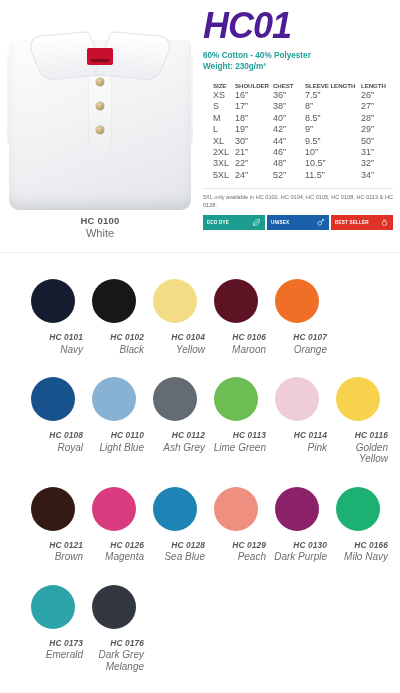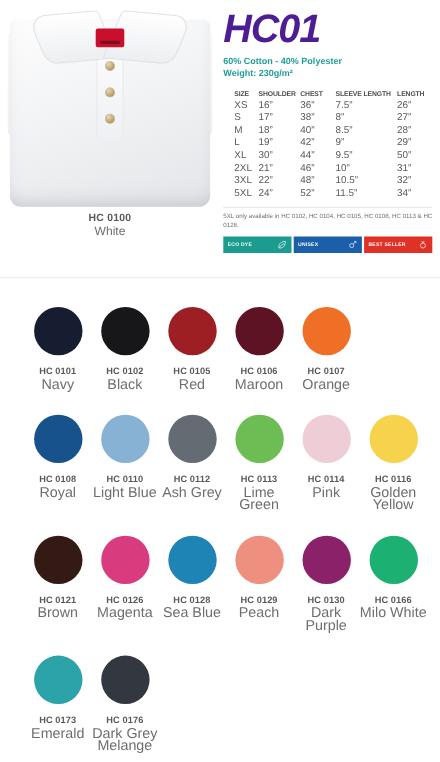--- a/index.html
+++ b/index.html
@@ -23,21 +23,21 @@
     height: 253px;
     box-sizing: border-box;
     border-bottom: 1px solid #ececec;
   }
 
   
   .product-col {
     width: 200px;
     flex: 0 0 200px;
     position: relative;
-    padding-top: 0;
+    padding-top: 22px;
     box-sizing: border-box;
   }
   .polo-wrap {
     position: relative;
     width: 186px;
     height: 190px;
     margin: 0 auto;
   }
   
   .polo-body {
@@ -237,37 +237,38 @@
     padding: 26px 0 0 0;
   }
   .swatch-row {
     display: flex;
     padding-left: 22px;
     margin-bottom: 22px;
   }
   .swatch-cell {
     width: 61px;
     flex: 0 0 61px;
-    text-align: center;
+    text-align: right;
+    font-style: italic;
   }
   .swatch-dot {
     width: 44px;
     height: 44px;
     border-radius: 50%;
     margin: 0 auto 9px auto;
   }
   .swatch-code {
     font-size: 8.4px;
     font-weight: bold;
     color: #58595b;
     line-height: 11.5px;
     letter-spacing: .1px;
   }
   .swatch-name {
-    font-size: 13px;
+    font-size: 10px;
     color: #6d6e71;
     line-height: 11.5px;
   }
 </style>
 </head>
 <body>
 
 <div class="top-section">
 
   <div class="product-col">
@@ -411,23 +412,23 @@
         <div class="swatch-dot" style="background: rgb(22, 29, 49);"></div>
         <div class="swatch-code">HC 0101</div>
         <div class="swatch-name">Navy</div>
       </div>
       <div class="swatch-cell">
         <div class="swatch-dot" style="background: rgb(23, 23, 26);"></div>
         <div class="swatch-code">HC 0102</div>
         <div class="swatch-name">Black</div>
       </div>
       <div class="swatch-cell">
-        <div class="swatch-dot" style="background: rgb(157, 31, 36);"></div>
-        <div class="swatch-code">HC 0105</div>
-        <div class="swatch-name">Red</div>
+        <div class="swatch-dot" style="background: rgb(242, 221, 134);"></div>
+        <div class="swatch-code">HC 0104</div>
+        <div class="swatch-name">Yellow</div>
       </div>
       <div class="swatch-cell">
         <div class="swatch-dot" style="background: rgb(94, 19, 37);"></div>
         <div class="swatch-code">HC 0106</div>
         <div class="swatch-name">Maroon</div>
       </div>
       <div class="swatch-cell">
         <div class="swatch-dot" style="background: rgb(239, 111, 38);"></div>
         <div class="swatch-code">HC 0107</div>
         <div class="swatch-name">Orange</div>
@@ -487,21 +488,21 @@
         <div class="swatch-name">Peach</div>
       </div>
       <div class="swatch-cell">
         <div class="swatch-dot" style="background: rgb(138, 33, 105);"></div>
         <div class="swatch-code">HC 0130</div>
         <div class="swatch-name">Dark Purple</div>
       </div>
       <div class="swatch-cell">
         <div class="swatch-dot" style="background: rgb(29, 176, 115);"></div>
         <div class="swatch-code">HC 0166</div>
-        <div class="swatch-name">Milo White</div>
+        <div class="swatch-name">Milo Navy</div>
       </div>
     </div>
     <div class="swatch-row">
       <div class="swatch-cell">
         <div class="swatch-dot" style="background: rgb(43, 163, 168);"></div>
         <div class="swatch-code">HC 0173</div>
         <div class="swatch-name">Emerald</div>
       </div>
       <div class="swatch-cell">
         <div class="swatch-dot" style="background: rgb(51, 56, 64);"></div>

